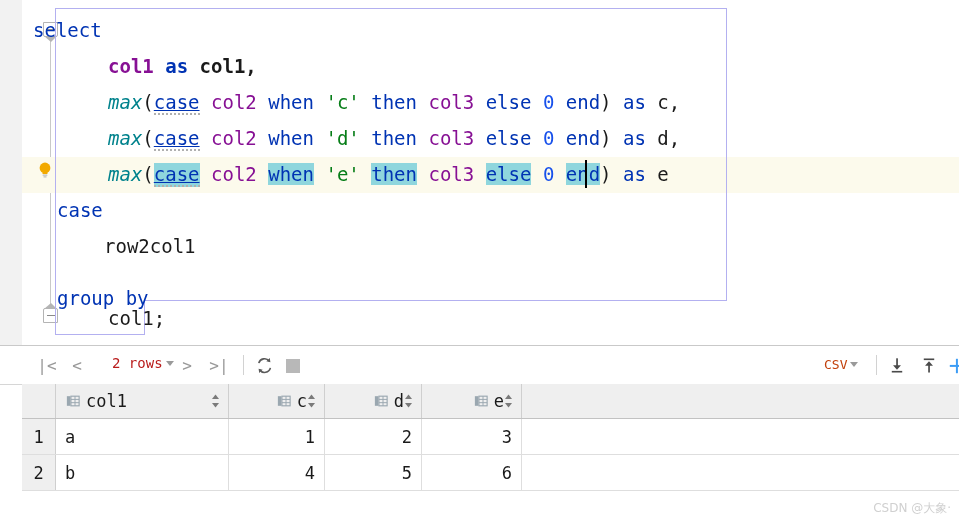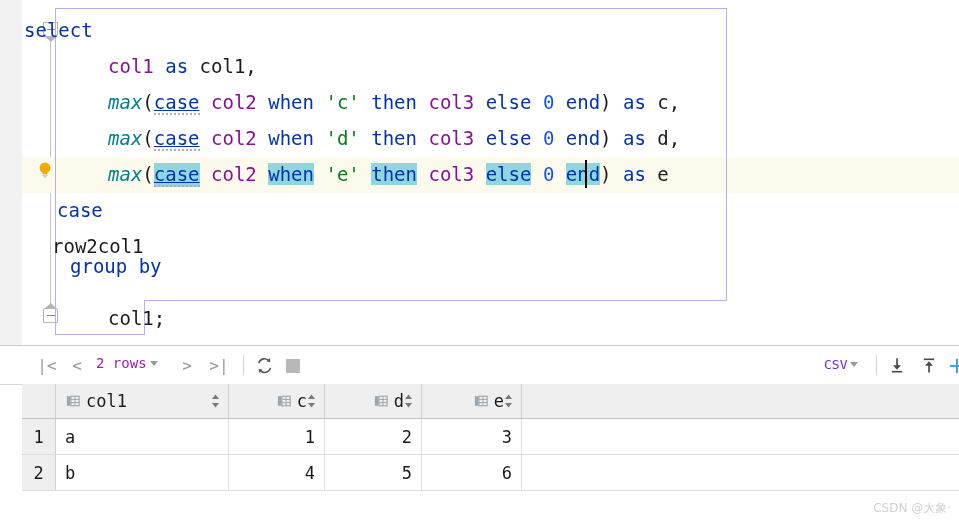--- a/index.html
+++ b/index.html
@@ -168,22 +168,22 @@
     display: flex;
     align-items: center;
     justify-content: center;
     color: #9a9a9a;
     font-family: "DejaVu Sans Mono", "Liberation Mono", monospace;
     font-size: 16px;
     cursor: default;
   }
   #rows-label {
     position: absolute;
-    left: 96px; top: 9px;
-    color: #a21caf;
+    left: 112px; top: 9px;
+    color: #b91c1c;
     font-family: "DejaVu Sans Mono", "Liberation Mono", monospace;
     font-size: 14px;
   }
   .caret-down {
     display: inline-block;
     width: 0; height: 0;
     border-left: 4px solid transparent;
     border-right: 4px solid transparent;
     border-top: 5px solid #9a9a9a;
     vertical-align: 2px;
@@ -191,21 +191,21 @@
   }
   .tb-sep {
     position: absolute;
     top: 9px;
     width: 1px; height: 20px;
     background: #d2d2d2;
   }
   #csv-label {
     position: absolute;
     left: 824px; top: 11px;
-    color: #6d28d9;
+    color: #c2410c;
     font-family: "DejaVu Sans Mono", "Liberation Mono", monospace;
     font-size: 13px;
   }
 
   
   #grid {
     position: absolute;
     left: 22px; top: 38px;
     width: 937px; height: 137px;
   }
@@ -309,28 +309,28 @@
     <rect x="6.4" y="11.4" width="5.2" height="1.5" rx="0.6" fill="#f2a900"></rect>
     <rect x="6.6" y="13.5" width="4.8" height="1.3" rx="0.6" fill="#bdbdbd"></rect>
     <rect x="7.3" y="15.2" width="3.4" height="1.2" rx="0.6" fill="#bdbdbd"></rect>
   </svg>
 
   <div class="scope-box" id="scope-main"></div>
   <div class="scope-box" id="scope-tail-l"></div>
   <div class="scope-box" id="scope-tail-r"></div>
 
   <div id="code-lines">
-      <div class="code-line" style="top: 12px;"><span class="code-text" style="padding-left: 24px;"><span class="kw">select</span></span></div>
-      <div class="code-line" style="top: 48px;"><span class="code-text" style="padding-left: 108px;"><span class="col">col1</span><span class="pln"> </span><span class="kw">as</span><span class="pln"> </span><span class="pln">col1</span><span class="pln">,</span></span></div>
+      <div class="code-line" style="top: 12px;"><span class="code-text" style="padding-left: 33px;"><span class="kw">select</span></span></div>
+      <div class="code-line" style="top: 48px; font-weight: bold;"><span class="code-text" style="padding-left: 108px;"><span class="col">col1</span><span class="pln"> </span><span class="kw">as</span><span class="pln"> </span><span class="pln">col1</span><span class="pln">,</span></span></div>
       <div class="code-line" style="top: 84px;"><span class="code-text" style="padding-left: 108px;"><span class="fn">max</span><span class="pln">(</span><span class="kw sq">case</span><span class="pln"> </span><span class="col">col2</span><span class="pln"> </span><span class="kw">when</span><span class="pln"> </span><span class="str">'c'</span><span class="pln"> </span><span class="kw">then</span><span class="pln"> </span><span class="col">col3</span><span class="pln"> </span><span class="kw">else</span><span class="pln"> </span><span class="num">0</span><span class="pln"> </span><span class="kw">end</span><span class="pln">)</span><span class="pln"> </span><span class="kw">as</span><span class="pln"> </span><span class="pln">c</span><span class="pln">,</span></span></div>
       <div class="code-line" style="top: 120px;"><span class="code-text" style="padding-left: 108px;"><span class="fn">max</span><span class="pln">(</span><span class="kw sq">case</span><span class="pln"> </span><span class="col">col2</span><span class="pln"> </span><span class="kw">when</span><span class="pln"> </span><span class="str">'d'</span><span class="pln"> </span><span class="kw">then</span><span class="pln"> </span><span class="col">col3</span><span class="pln"> </span><span class="kw">else</span><span class="pln"> </span><span class="num">0</span><span class="pln"> </span><span class="kw">end</span><span class="pln">)</span><span class="pln"> </span><span class="kw">as</span><span class="pln"> </span><span class="pln">d</span><span class="pln">,</span></span></div>
       <div class="code-line" style="top: 156px;"><span class="code-text" style="padding-left: 108px;"><span class="fn">max</span><span class="pln">(</span><span class="kw sq hi">case</span><span class="pln"> </span><span class="col">col2</span><span class="pln"> </span><span class="kw hi">when</span><span class="pln"> </span><span class="str">'e'</span><span class="pln"> </span><span class="kw hi">then</span><span class="pln"> </span><span class="col">col3</span><span class="pln"> </span><span class="kw hi">else</span><span class="pln"> </span><span class="num">0</span><span class="pln"> </span><span class="kw hi">end</span><span class="pln">)</span><span class="pln"> </span><span class="kw">as</span><span class="pln"> </span><span class="pln">e</span></span></div>
       <div class="code-line" style="top: 192px;"><span class="code-text" style="padding-left: 57px;"><span class="kw">case</span></span></div>
-      <div class="code-line" style="top: 228px;"><span class="code-text" style="padding-left: 52px;"><span class="pln">row2col1</span></span></div>
-      <div class="code-line" style="top: 248px; margin-left: 13px;"><span class="code-text" style="padding-left: 57px;"><span class="kw">group by</span></span></div>
+      <div class="code-line" style="top: 228px;"><span class="code-text" style="padding-left: 104px;"><span class="pln">row2col1</span></span></div>
+      <div class="code-line" style="top: 280px;"><span class="code-text" style="padding-left: 57px;"><span class="kw">group by</span></span></div>
       <div class="code-line" style="top: 300px;"><span class="code-text" style="padding-left: 108px;"><span class="pln">col1</span><span class="pln">;</span></span></div>
     </div>
 
   <div id="caret"></div>
 </div>
 
 <div id="results">
 
   <div id="toolbar">
 

